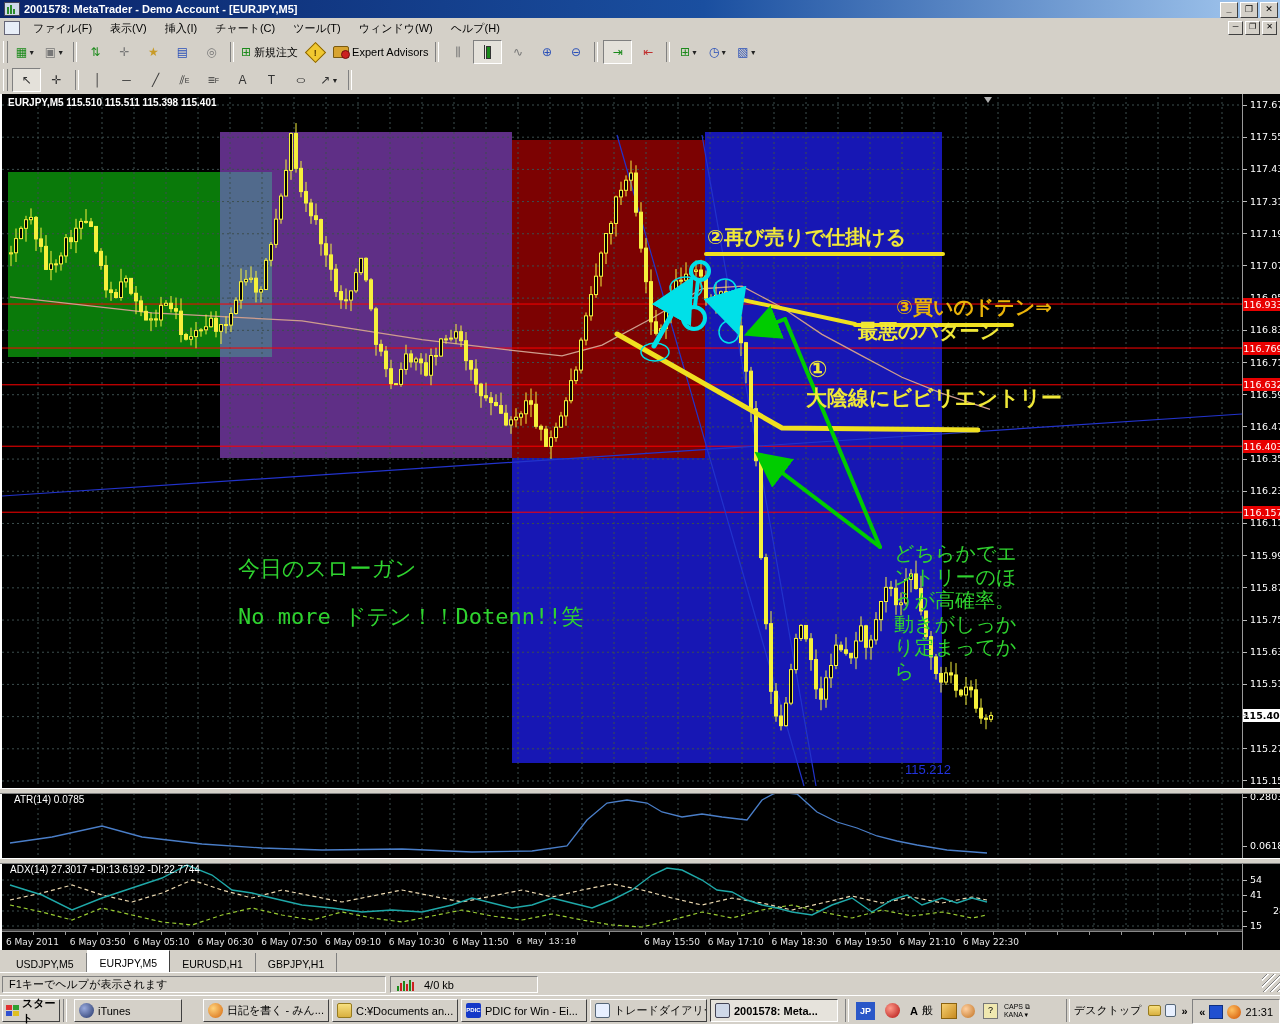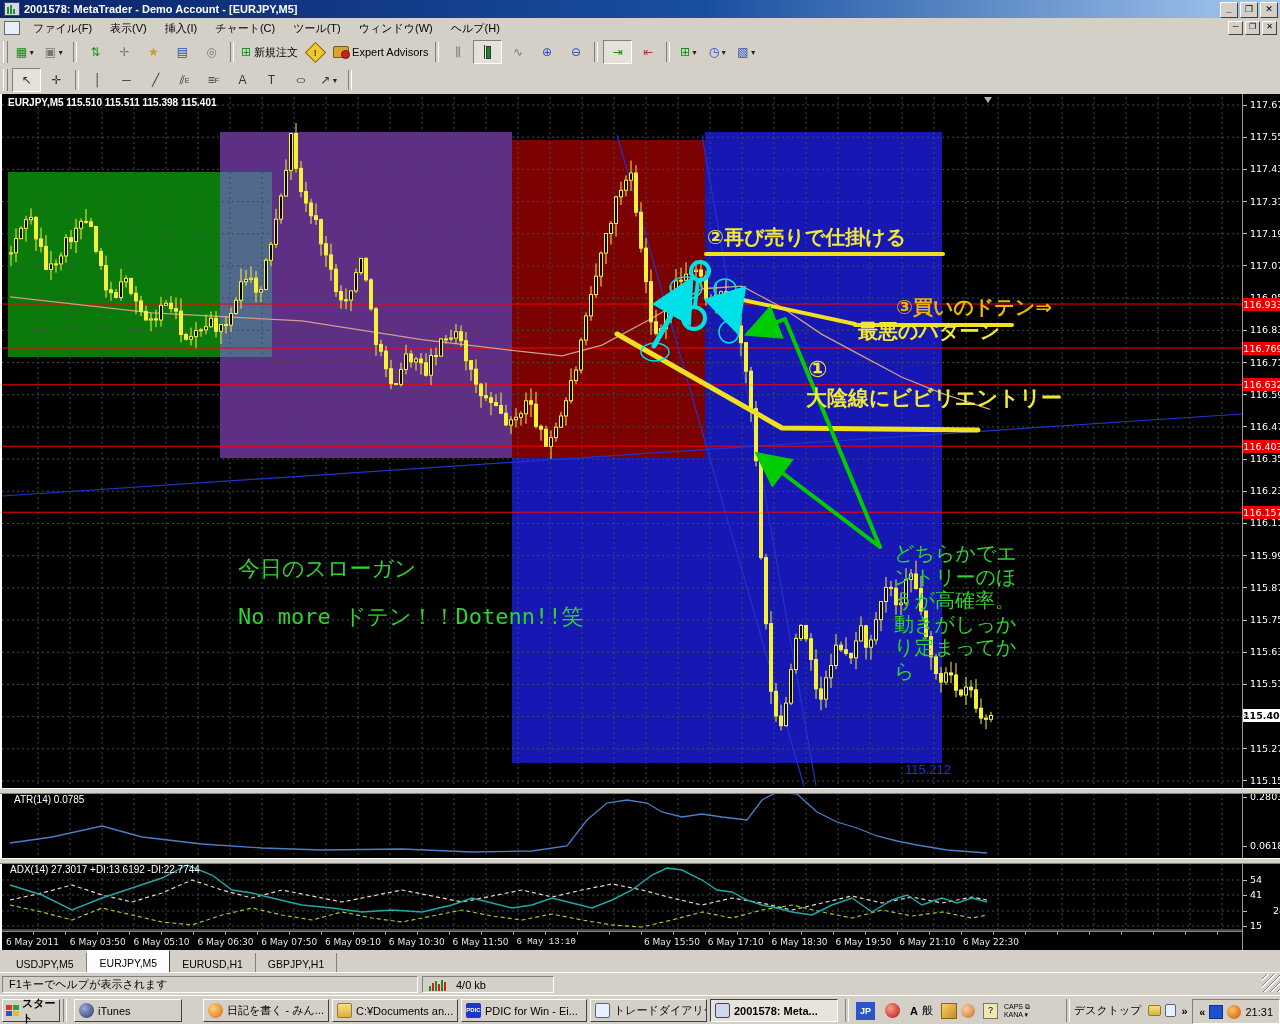--- a/index.html
+++ b/index.html
@@ -939,22 +939,22 @@
   <div class="sepbar abs" style="top:858px"></div>
 
   <div id="tabbar" class="abs">
       <span class="tab">USDJPY,M5</span>
       <span class="tab active">EURJPY,M5</span>
       <span class="tab">EURUSD,H1</span>
       <span class="tab">GBPJPY,H1</span>
     </div>
 
   <div id="statusbar" class="abs">
-    <span class="st-panel" style="width:416px">F1キーでヘルプが表示されます</span>
-    <span class="st-panel" style="width:132px">
+    <span class="st-panel" style="width:384px">F1キーでヘルプが表示されます</span>
+    <span class="st-panel" style="width:148px">
       <span class="tick-icon">
           <i style="height:5px"></i>
           <i class="r" style="height:8px"></i>
           <i style="height:10px"></i>
           <i class="r" style="height:7px"></i>
           <i style="height:11px"></i>
           <i class="r" style="height:9px"></i>
         </span>
       <span>4/0 kb</span>
     </span>

